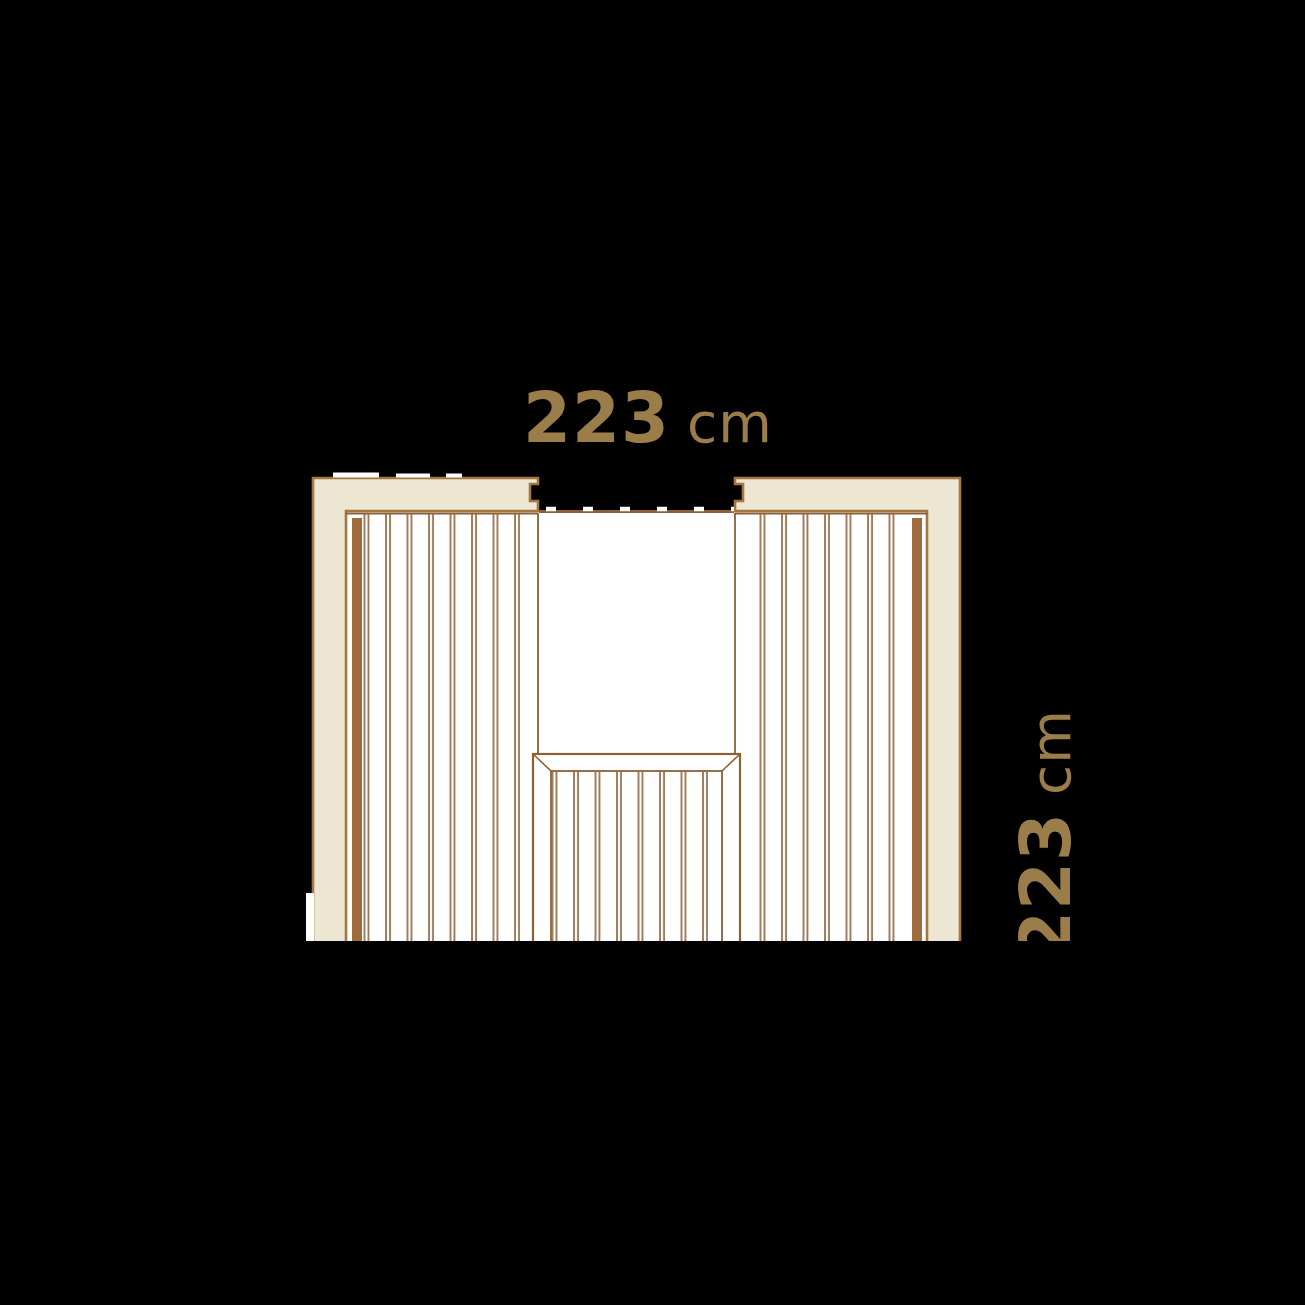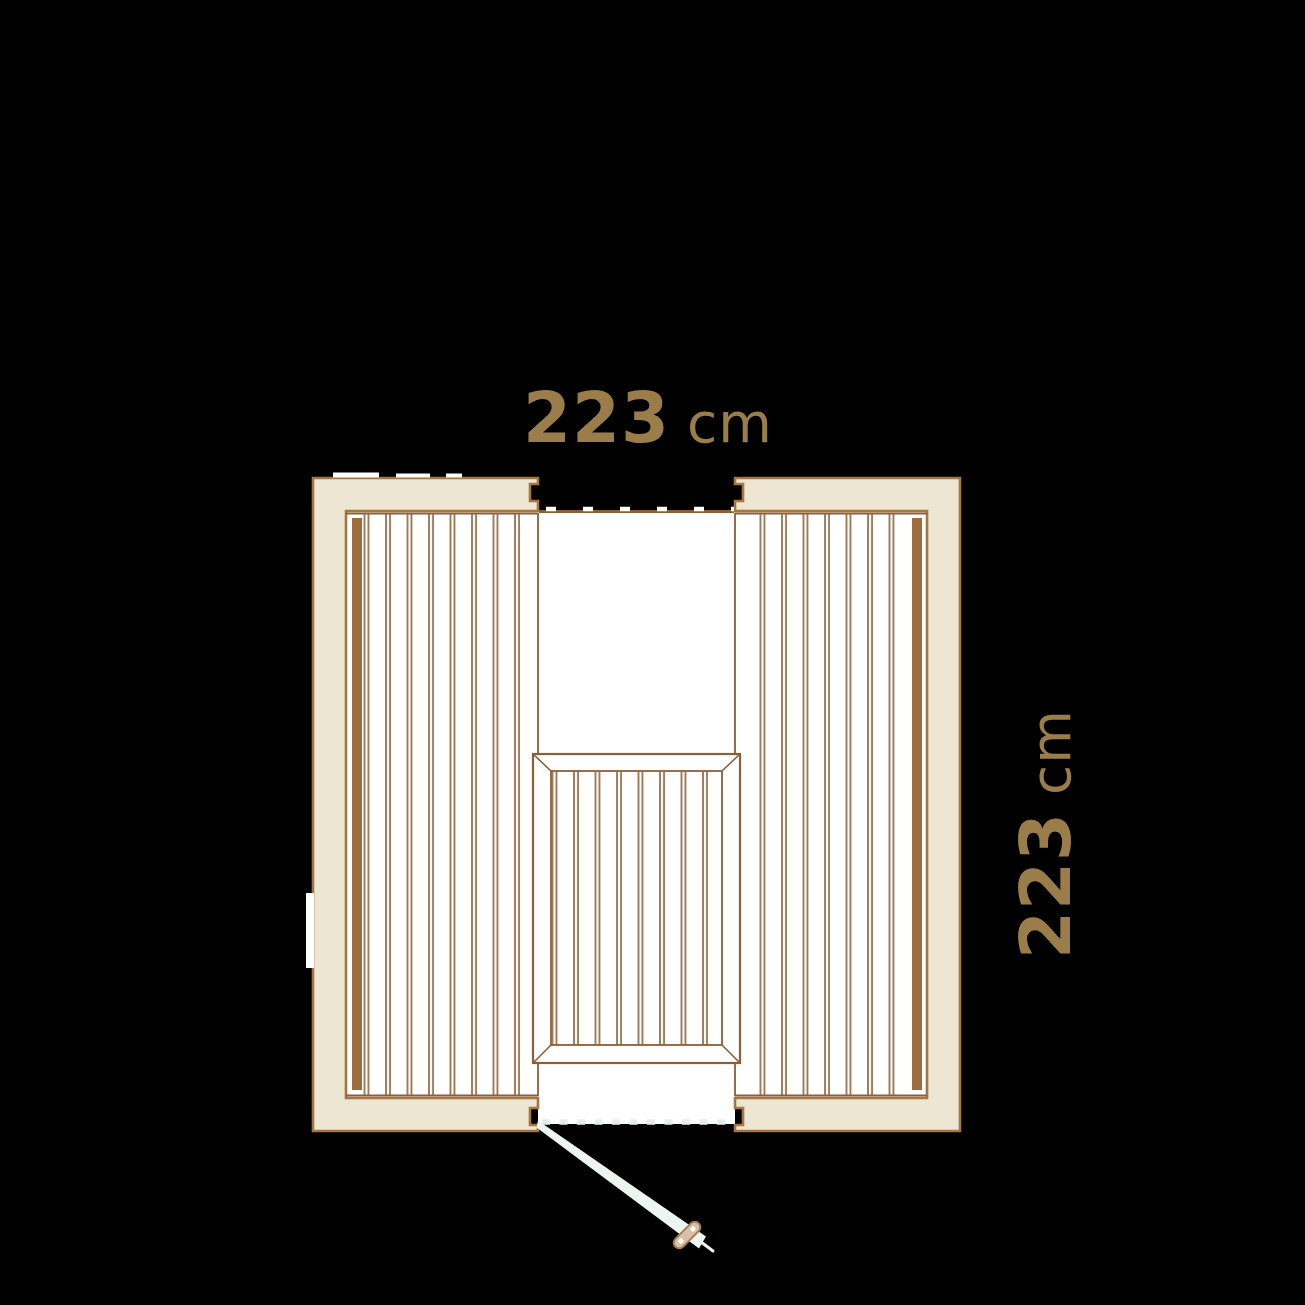--- a/index.html
+++ b/index.html
@@ -10,21 +10,21 @@
     --bench-bar-brown:#9E6B3C;
     --floor-white:#FFFFFF;
     --glass-light:#E3F0EA;
     --door-panel:#EDF5F0;
     --handle-fill:#D8C2A7;
     --handle-stroke:#A87E54;
   }
   html,body{margin:0;padding:0;background:#000;}
   .stage{
     position:relative;
-    width:1305px;height:1305px;
+    width:1305px;height:941px;
     background:#000;
     overflow:hidden;
     font-family:"DejaVu Sans","Liberation Sans",sans-serif;
   }
   .plan-svg{position:absolute;left:0;top:0;}
   .dim-label{
     position:absolute;
     display:flex;
     align-items:baseline;
     gap:17px;

